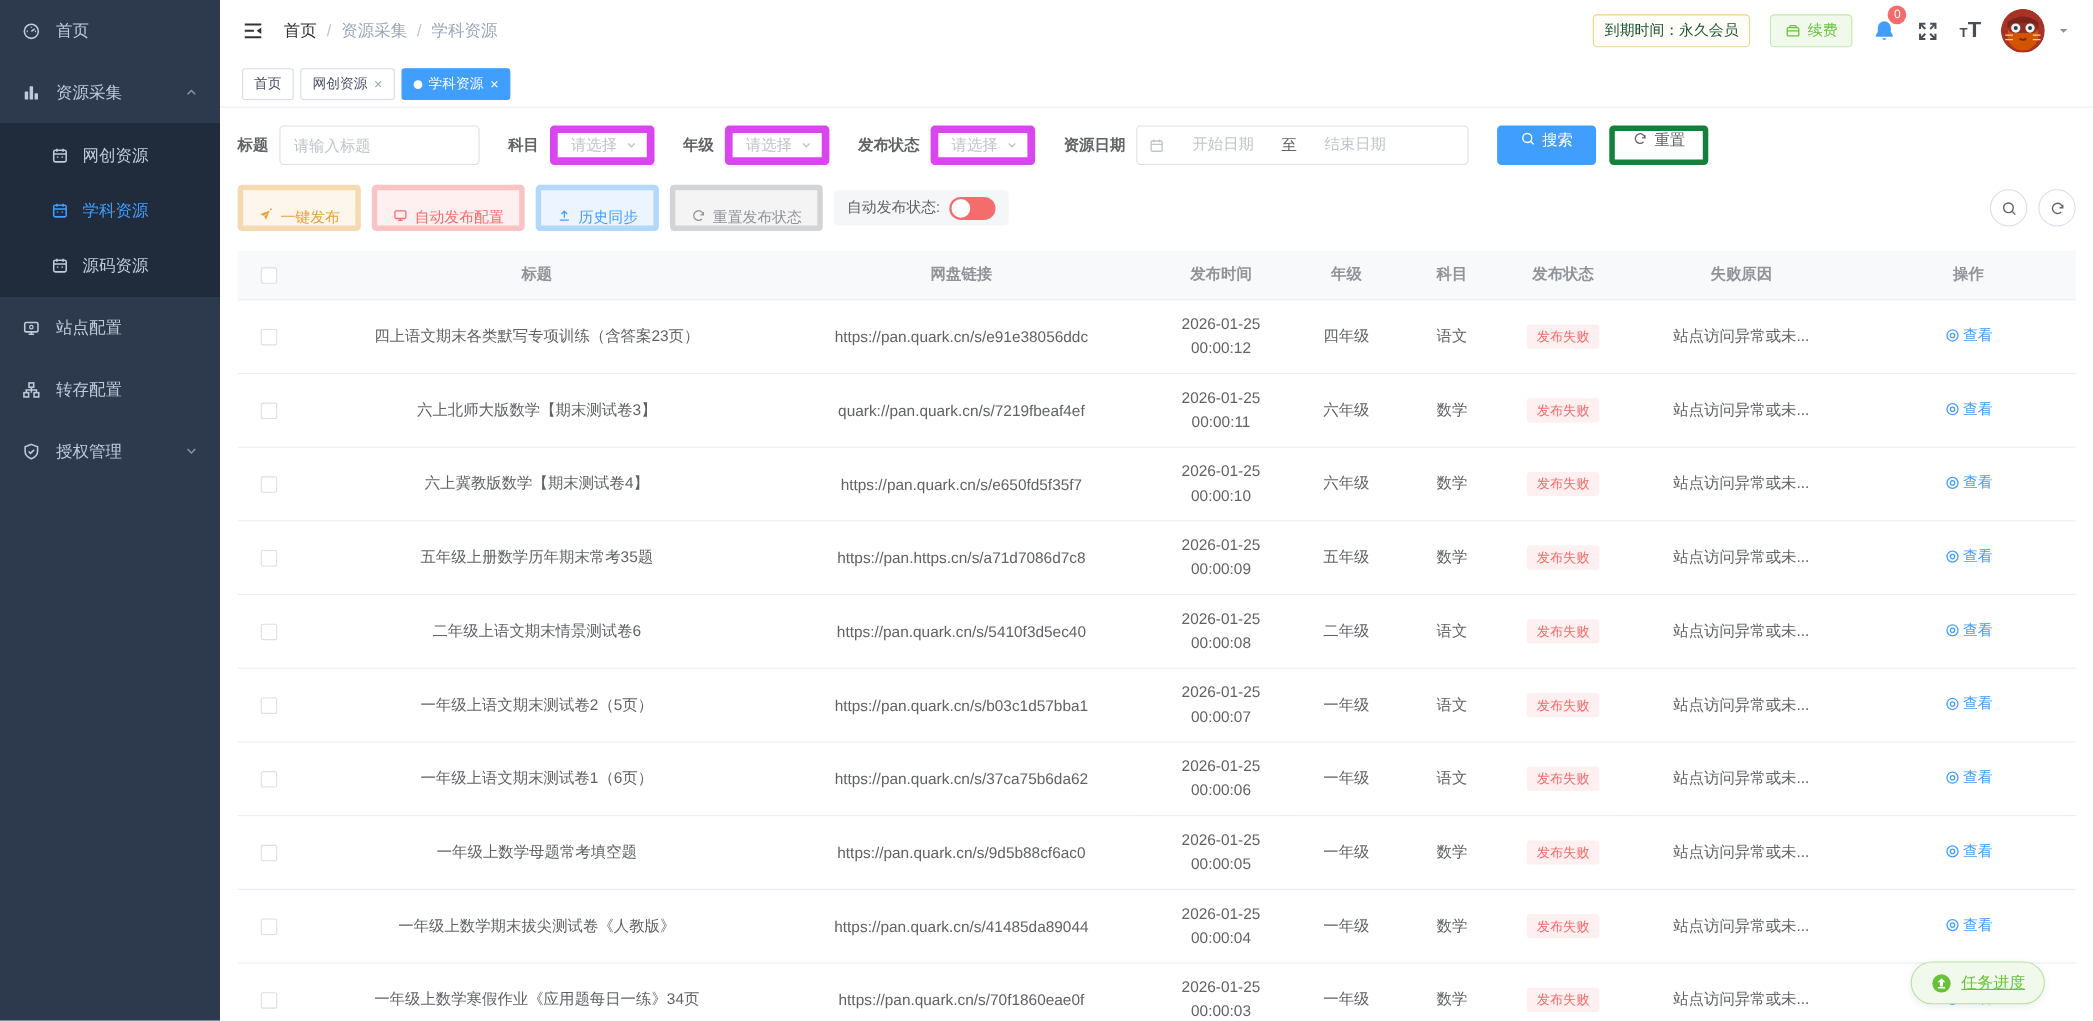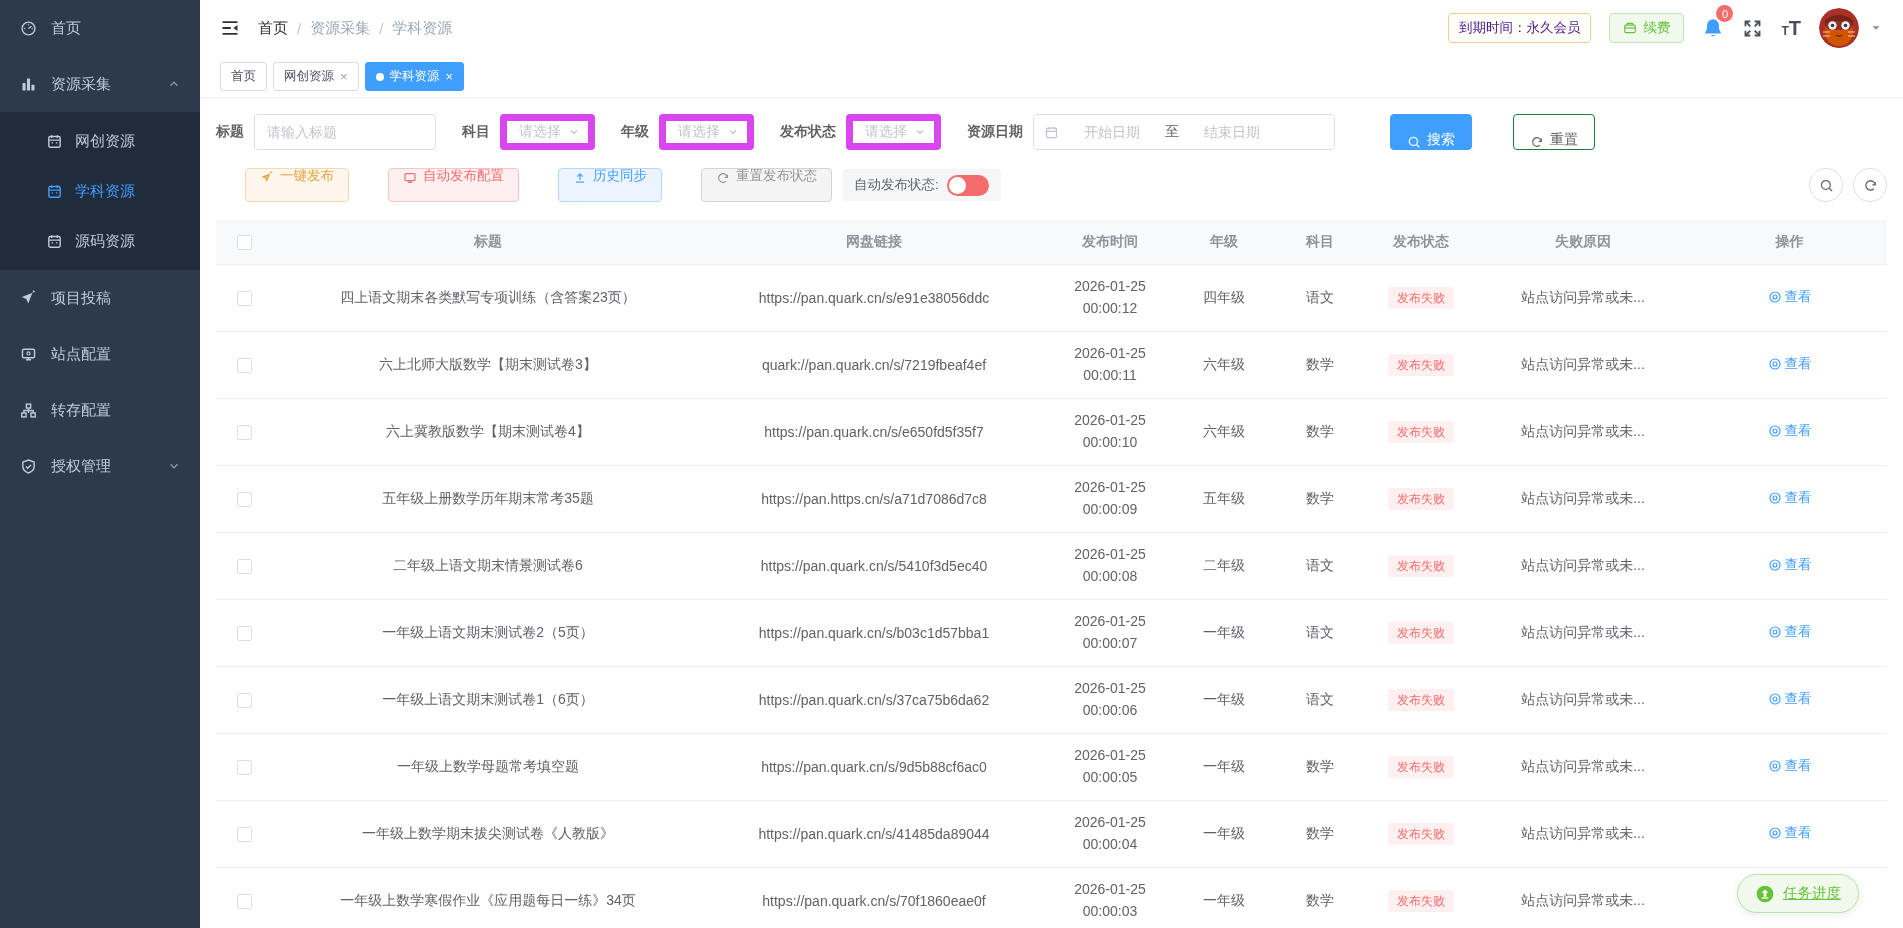--- a/index.html
+++ b/index.html
@@ -25,21 +25,21 @@
   
   #main { flex:1; display:flex; flex-direction:column; min-width:0; }
   #topbar { height:56px; display:flex; align-items:center; padding:0 20px; background:#fff; }
   .fold-btn { color:#333; cursor:pointer; margin-right:18px; }
   .fold-btn svg { width:20px; height:20px; }
   .breadcrumb { display:flex; align-items:center; gap:9px; font-size:15px; }
   .bc-home { color:#303133; cursor:pointer; }
   .bc-sep { color:#c0c4cc; }
   .bc-dim { color:#9aa7b8; }
   .topbar-right { margin-left:auto; display:flex; align-items:center; gap:18px; }
-  .expire-badge { height:30px; display:flex; align-items:center; padding:0 10px; border:1px solid #f3cf8c; border-radius:4px; color:#4c1d95; font-size:13.5px; background:#fffdf7; white-space:nowrap; }
+  .expire-badge { height:30px; display:flex; align-items:center; padding:0 10px; border:1px solid #f3cf8c; border-radius:4px; color:#14532d; font-size:13.5px; background:#fffdf7; white-space:nowrap; }
   .renew-btn { height:30px; display:flex; align-items:center; gap:6px; padding:0 13px; background:#f0f9eb; border:1px solid #c2e7b0; border-radius:4px; color:#67c23a; font-size:13.5px; cursor:pointer; }
   .renew-btn svg { width:14px; height:14px; }
   .bell-wrap { position:relative; cursor:pointer; color:#409eff; margin-top:4px; }
   .bell-wrap svg { width:22px; height:22px; }
   .bell-badge { position:absolute; top:-12px; right:-9px; min-width:17px; height:17px; border-radius:9px; background:#f56c6c; color:#fff; font-size:11px; display:flex; align-items:center; justify-content:center; padding:0 4px; }
   .hicon { color:#4a4f57; cursor:pointer; }
   .hicon svg { width:21px; height:21px; }
   .fontsize-btn { color:#4a4f57; font-weight:bold; cursor:pointer; display:flex; align-items:baseline; }
   .fontsize-btn .small-t { font-size:12px; }
   .fontsize-btn .big-t { font-size:20px; }
@@ -62,24 +62,24 @@
   .filter-row { display:flex; align-items:center; font-size:14px; color:#606266; }
   .f-label { font-weight:bold; margin-right:10px; white-space:nowrap; }
   .f-input { height:36px; border:1px solid #dcdfe6; border-radius:4px; padding:0 12px; font-size:14px; color:#606266; width:182px; outline:none; font-family:inherit; }
   .f-input::placeholder { color:#c0c4cc; }
   .f-gap { width:26px; }
   .f-select { height:36px; width:95px; border:7px solid #d946ef; border-radius:4px; display:flex; align-items:center; justify-content:space-between; padding:0 8px 0 12px; color:#c0c4cc; font-size:14px; cursor:pointer; background:#fff; }
   .f-select svg { width:12px; height:12px; color:#c0c4cc; }
   .date-range { height:36px; width:302px; border:1px solid #dcdfe6; border-radius:4px; display:flex; align-items:center; padding:0 10px; gap:4px; background:#fff; }
   .date-range .icon { color:#c0c4cc; }
   .date-range .icon svg { width:15px; height:15px; }
-  .d-input { border:none; outline:none; width:98px; text-align:center; font-size:14px; color:#606266; font-family:Liberation Sans, sans-serif; }
+  .d-input { border:none; outline:none; width:98px; text-align:center; font-size:14px; color:#606266; font-family:Liberation Serif, serif; }
   .d-input::placeholder { color:#c0c4cc; }
   .d-sep { color:#606266; font-size:14px; }
-  .btn { height:36px; display:inline-flex; align-items:flex-end; gap:6px; padding:0 16px; border-radius:4px; font-size:14px; cursor:pointer; border:1px solid #15803d; background:#fff; color:#606266; white-space:nowrap;margin-left:29px; }
+  .btn { height:36px; display:inline-flex; align-items:flex-start; gap:6px; padding:0 16px; border-radius:4px; font-size:14px; cursor:pointer; border:5px solid #15803d; background:#fff; color:#606266; white-space:nowrap; }
   .btn svg { width:14px; height:14px; }
   .btn-primary { background:#409eff; border-color:#409eff; color:#fff; }
 
   .action-row { display:flex; align-items:center; gap:10px; margin-top:18px; }
   .btn-sm { height:32px; padding:16px 14px; font-size:13.5px; }
   .btn-warn  { background:#fdf6ec; border-color:#f5dab1; color:#e6a23c; }
   .btn-danger{ background:#fef0f0; border-color:#fbc4c4; color:#f56c6c; }
   .btn-blue  { background:#ecf5ff; border-color:#b3d8ff; color:#409eff; }
   .btn-grey  { background:#f4f4f5; border-color:#d3d4d6; color:#909399; }
   .toggle-box { height:32px; display:flex; align-items:center; gap:8px; padding:0 12px; background:#f5f6f8; border-radius:4px; color:#606266; font-size:13.5px; }
@@ -160,28 +160,20 @@
           <div class="submenu-item">
             <span class="icon">
               <svg width="17" height="17" viewBox="0 0 24 24" fill="none" stroke="currentColor" stroke-width="2">
                 <rect x="4" y="5" width="16" height="15" rx="2"></rect>
                 <path d="M8 3v4M16 3v4M4 10h16"></path>
                 <path d="M8 14h2M14 14h2" stroke-width="1.6"></path>
               </svg>
             </span>
             <span>源码资源</span>
           </div>
-        </div>
-        <div class="menu-item">
-          <span class="icon">
-            <svg width="17" height="17" viewBox="0 0 24 24" fill="currentColor">
-              <path d="M21.5 2.5L2.5 9.8l6.3 2.9 2.9 6.3 7.3-19z"></path>
-            </svg>
-          </span>
-          <span class="mi-label">项目投稿</span>
         </div>
         <div class="menu-item">
           <span class="icon">
             <svg width="17" height="17" viewBox="0 0 24 24" fill="none" stroke="currentColor" stroke-width="2">
               <rect x="3.5" y="4.5" width="17" height="12" rx="1.8"></rect>
               <path d="M12 16.5v3M8.5 19.5h7"></path>
               <circle cx="12" cy="10.5" r="2.2" stroke-width="1.6"></circle>
             </svg>
           </span>
           <span class="mi-label">站点配置</span>

